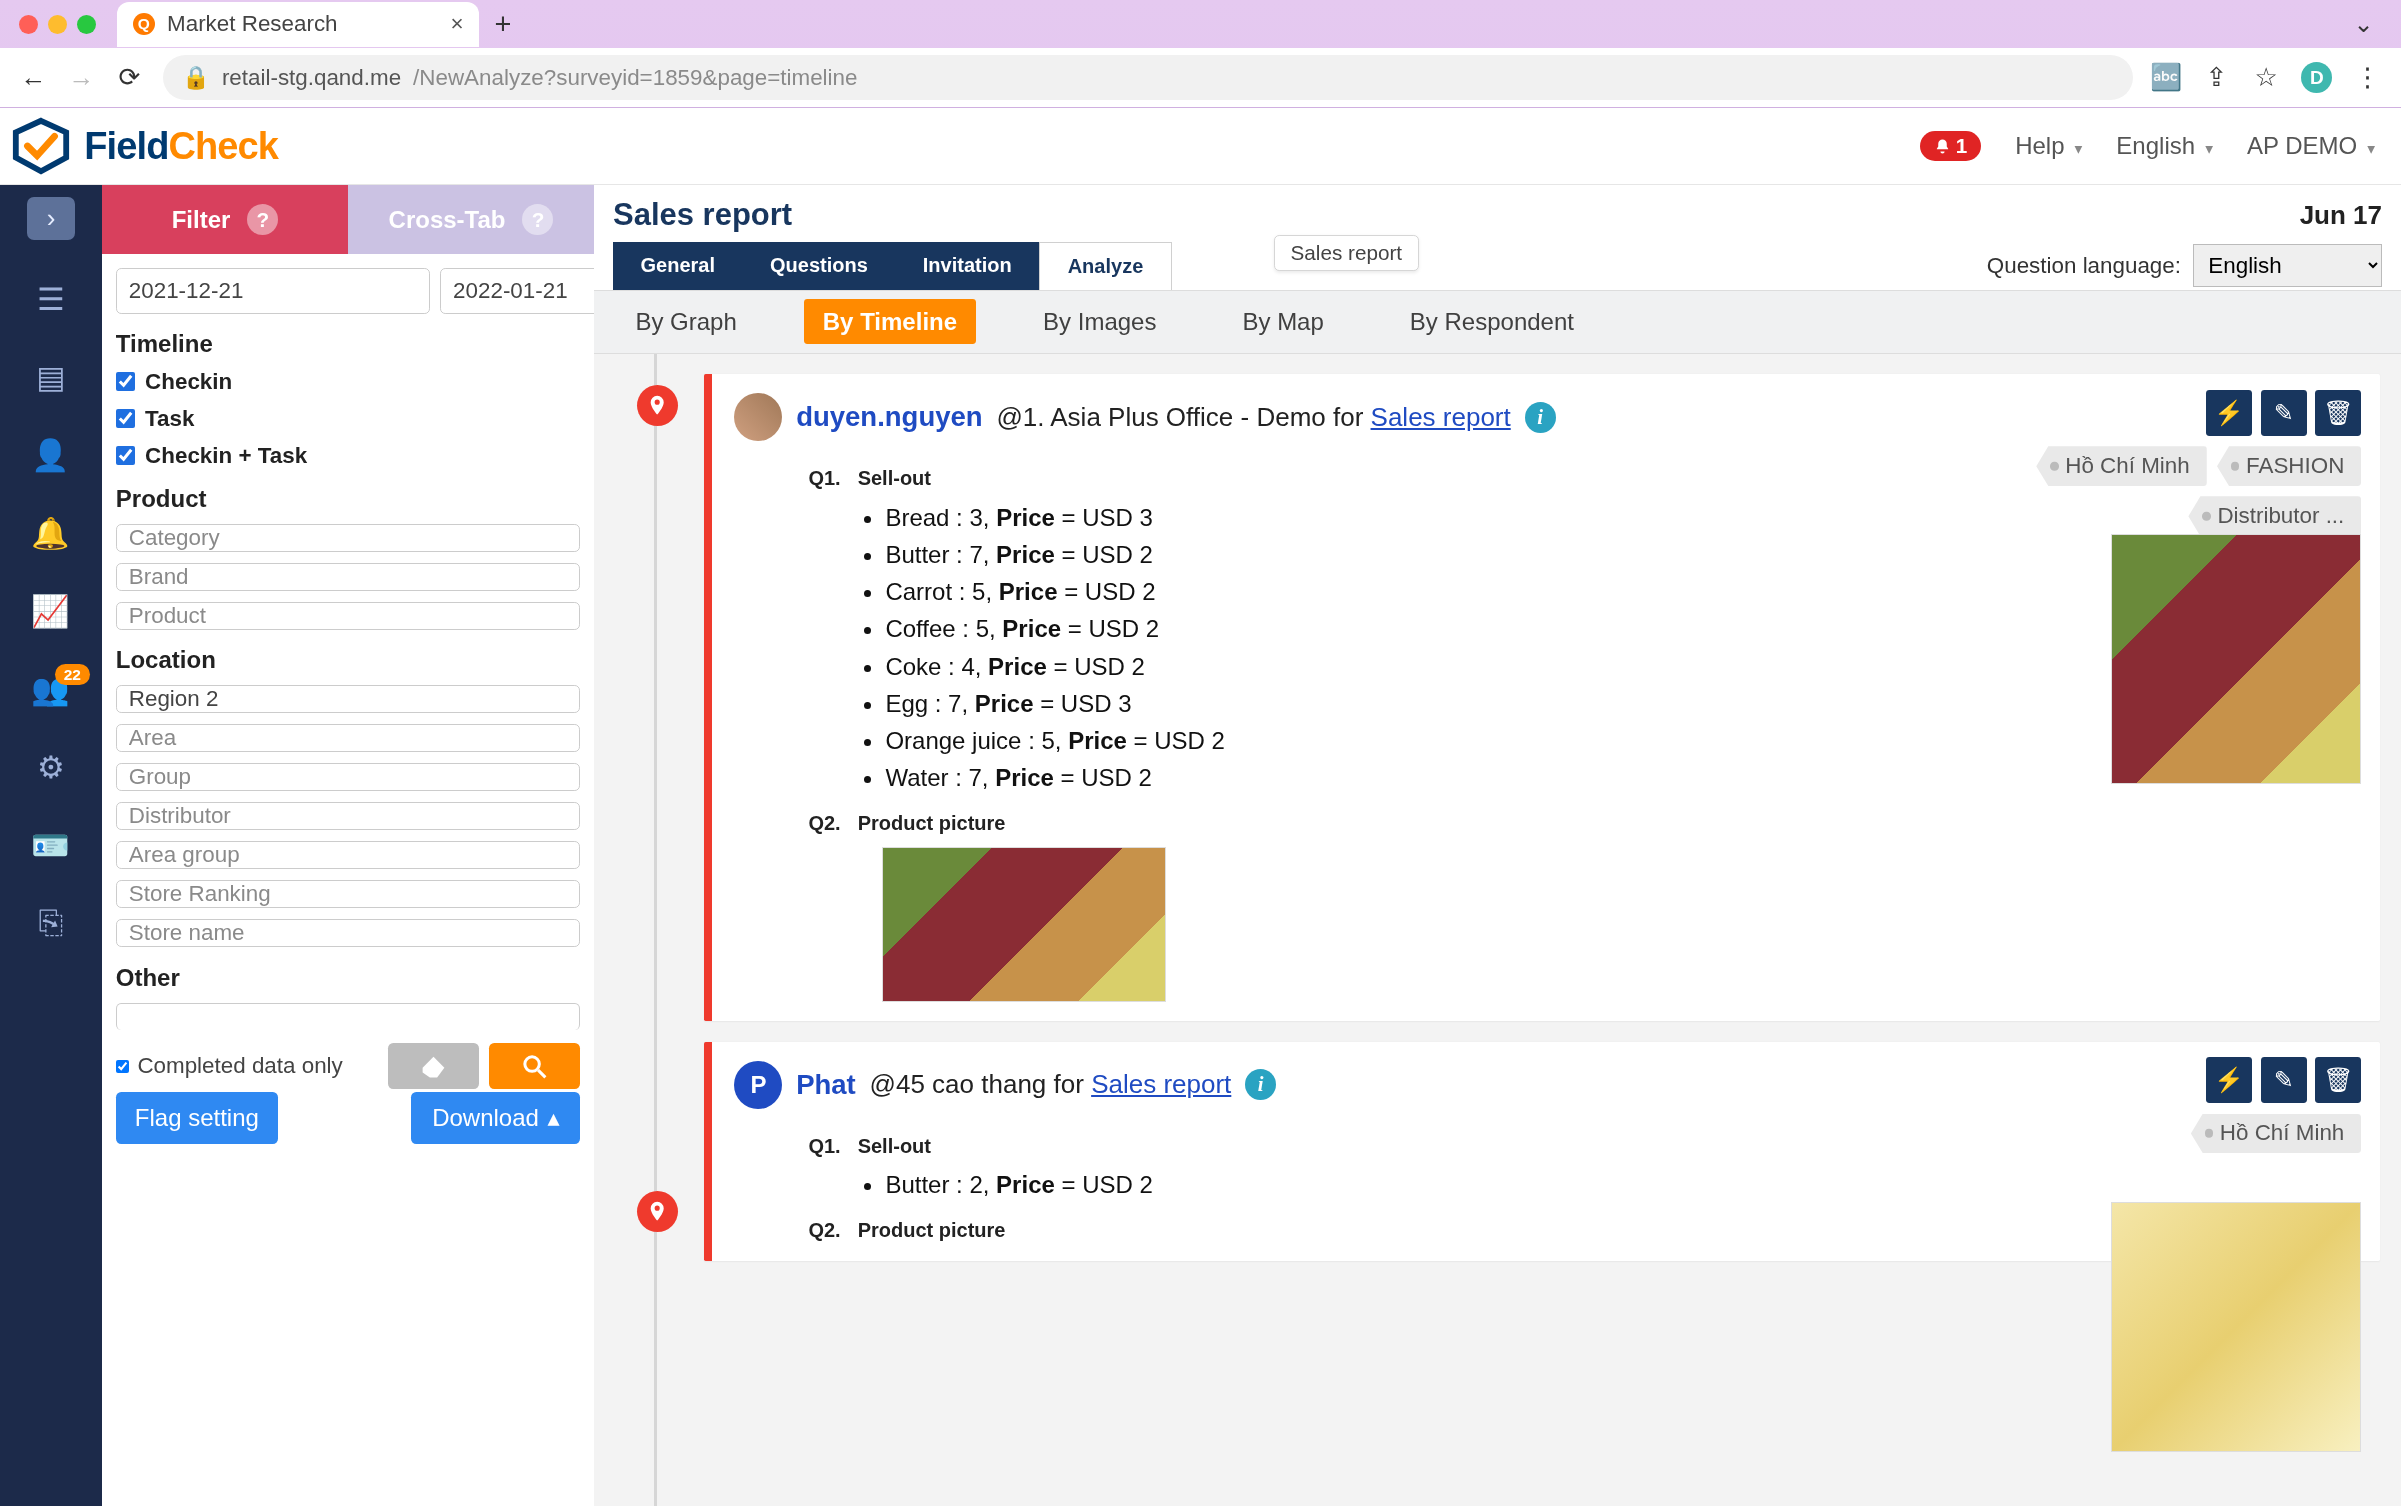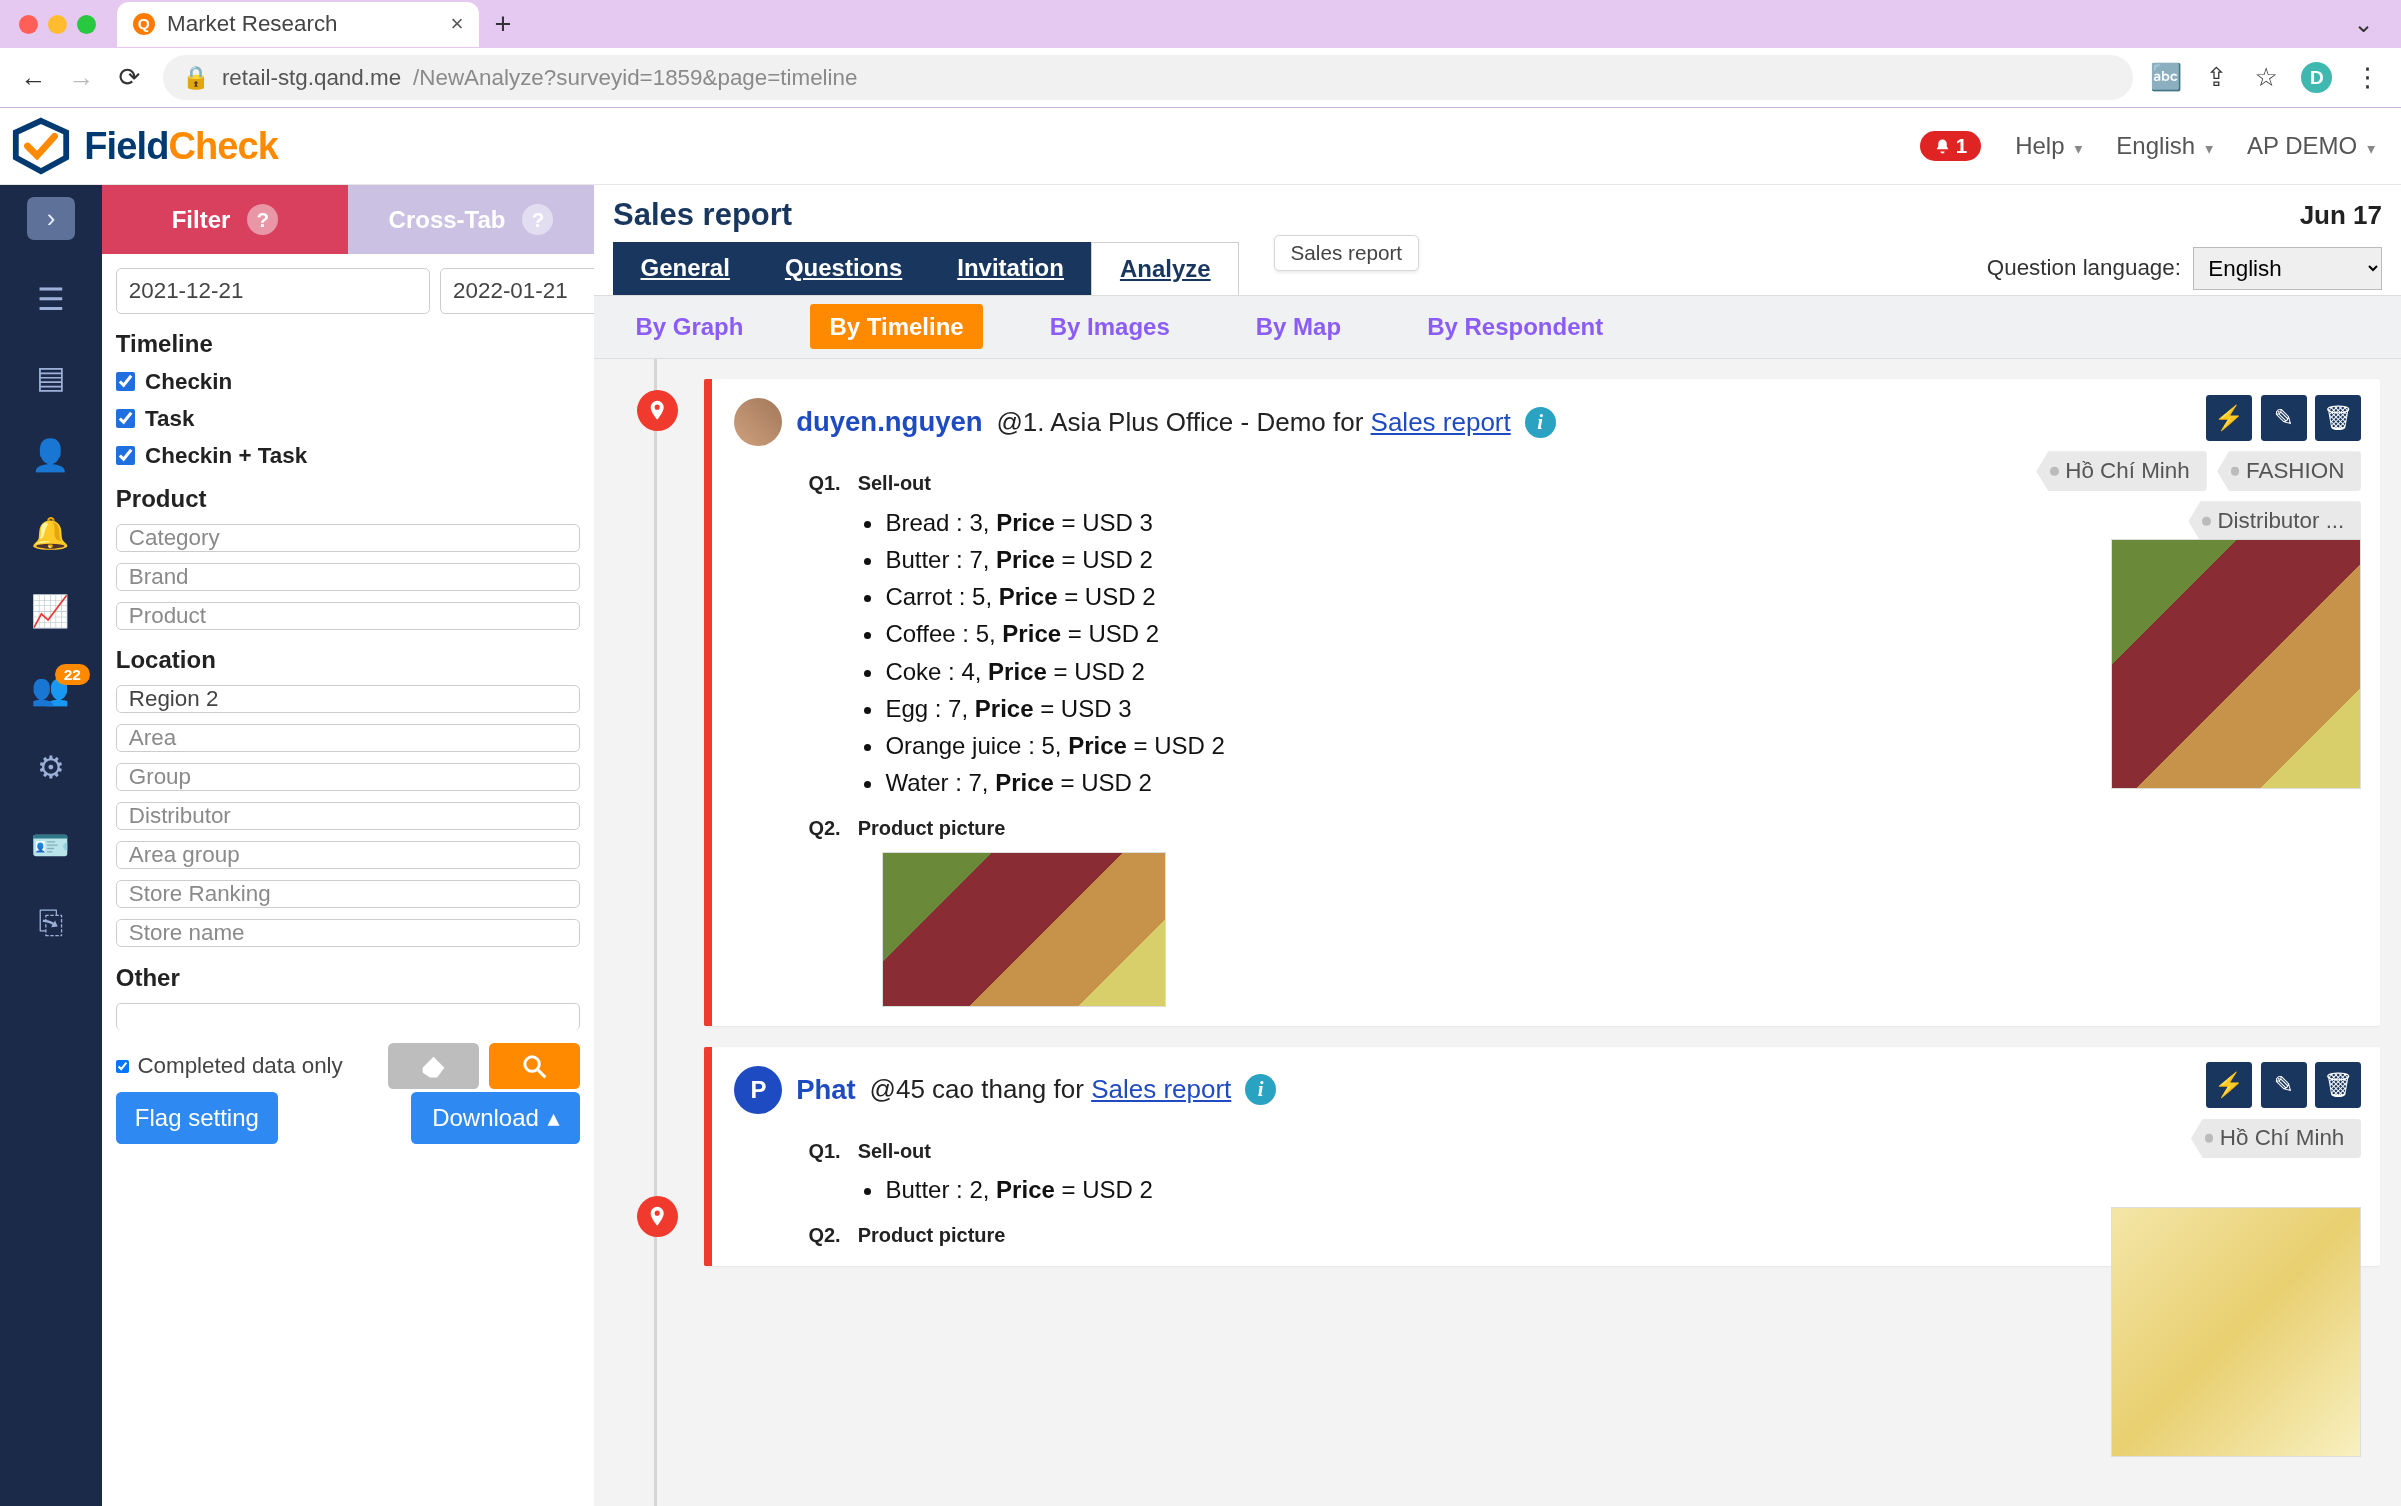--- a/index.html
+++ b/index.html
@@ -71,28 +71,28 @@
 
 
 .main { flex:1; display:flex; flex-direction:column; position:relative; background:#fff; }
 .title-row { display:flex; align-items:center; padding:12px 19px 8.6px 19px; }
 .title-row h1 { font-size:31px; font-weight:700; color:#18365e; }
 .title-date { margin-left:auto; font-size:26px; font-weight:700; color:#222; }
 .tt { position:absolute; top:50px; left:680px; background:#fff; border:0.9px solid #d6d6d6; border-radius:5.2px; padding:5.2px 15.5px; font-size:20.7px; color:#444; box-shadow:0 1.7px 3.4px rgba(0,0,0,0.08); }
 
 .tab-strip { display:flex; align-items:center; padding:0 19px; gap:0; }
 .toptabs { display:flex; }
-.toptab { padding:12px 27.5px; font-size:24px; font-weight:600;text-decoration:underline; }
+.toptab { padding:12px 27.5px; font-size:20px; font-weight:600; }
 .toptab.blue { background:#18365e; color:#fff; }
 .toptab.white { background:#fff; color:#18365e; border:0.9px solid #d0d0d0; border-bottom:none; }
 .lang-ctl { margin-left:auto; display:flex; align-items:center; gap:12px; font-size:22.4px; color:#333; }
 .lang-ctl select { height:43px; font-size:22.4px; padding:0 10.3px; border:0.9px solid #bbb; min-width:189px;}
 
 .subtabs-row { background:#f0f1f2; height:64px; display:flex; align-items:center; padding:0 22.4px; gap:48px; border-top:0.9px solid #ddd; border-bottom:0.9px solid #ddd;}
-.subtab { font-size:24px; color:#8b5cf6; padding:8.6px 19px; border-radius:3.4px; cursor:pointer;font-weight:bold; }
+.subtab { font-size:24px; color:#404040; padding:8.6px 19px; border-radius:3.4px; cursor:pointer; }
 .subtab.active { background:#ff8a00; color:#fff; font-weight:600; }
 
 .timeline { flex:1; background:#f3f3f3; overflow-y:auto; position:relative; padding-left:41px; }
 .timeline::before { content:""; position:absolute; left:60px; top:0; bottom:0; width:2.6px; background:#d6d6d6; }
 .tl-marker { position:absolute; left:43px; width:41px; height:41px; border-radius:50%; background:#ef3a2d; display:flex; align-items:center; justify-content:center; z-index:2;}
 .tl-marker svg { width:22.4px; height:22.4px; fill:#fff; }
 .card { margin:20.7px 20.7px 20.7px 69px; background:#fff; border-left:8.6px solid #ef3a2d; border-radius:1.7px; padding:19px 22.4px; position:relative; min-height:172px; box-shadow:0 0.9px 1.7px rgba(0,0,0,0.05);}
 .card-head { display:flex; align-items:center; gap:13.8px; flex-wrap:wrap; }
 .user-av { width:48px; height:48px; border-radius:50%; background:#1f4bc2; color:#fff; display:flex; align-items:center; justify-content:center; font-weight:700; font-size:24px;}
 .user-av.img { background:linear-gradient(45deg,#d0a080,#a07858); }

